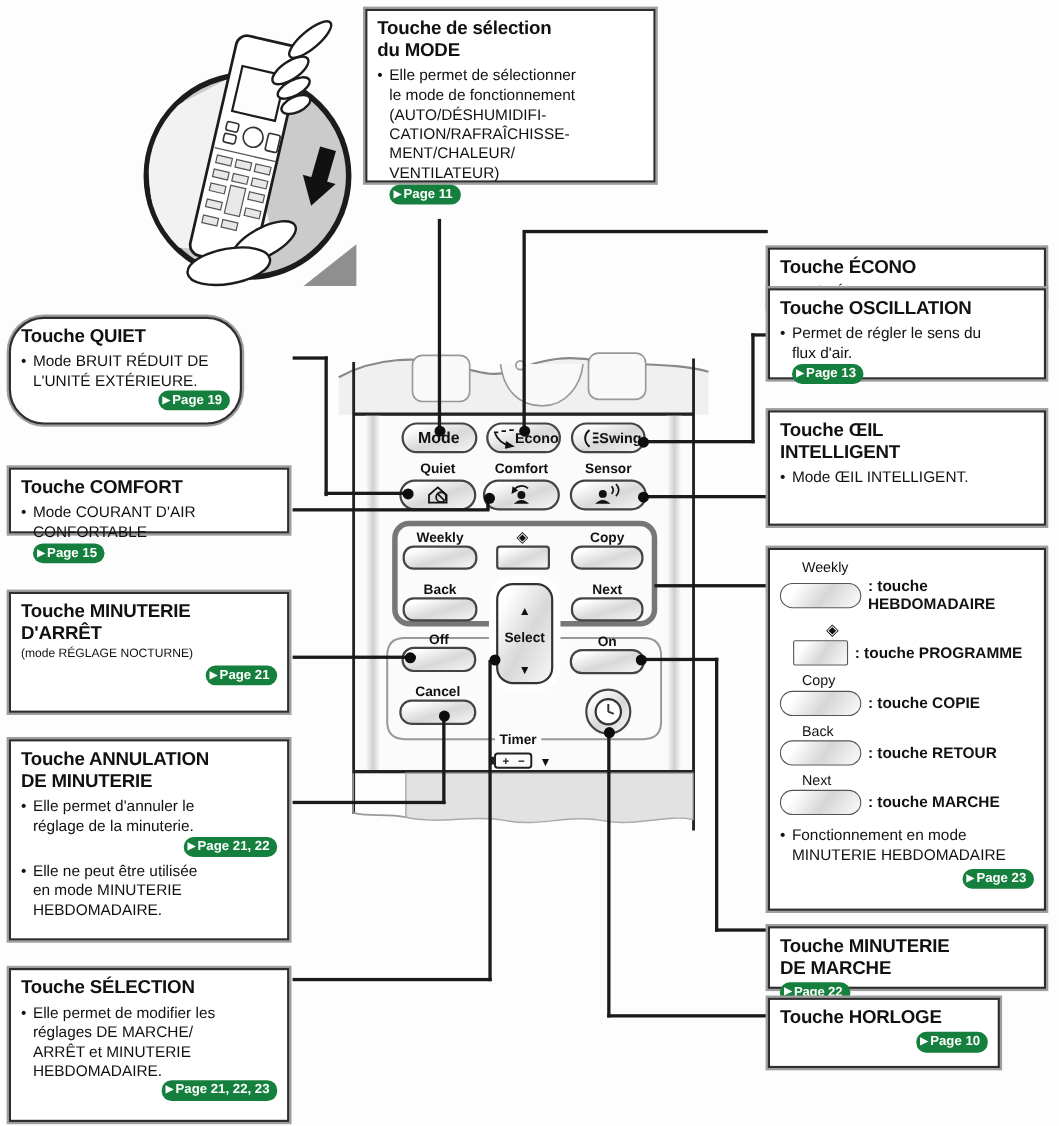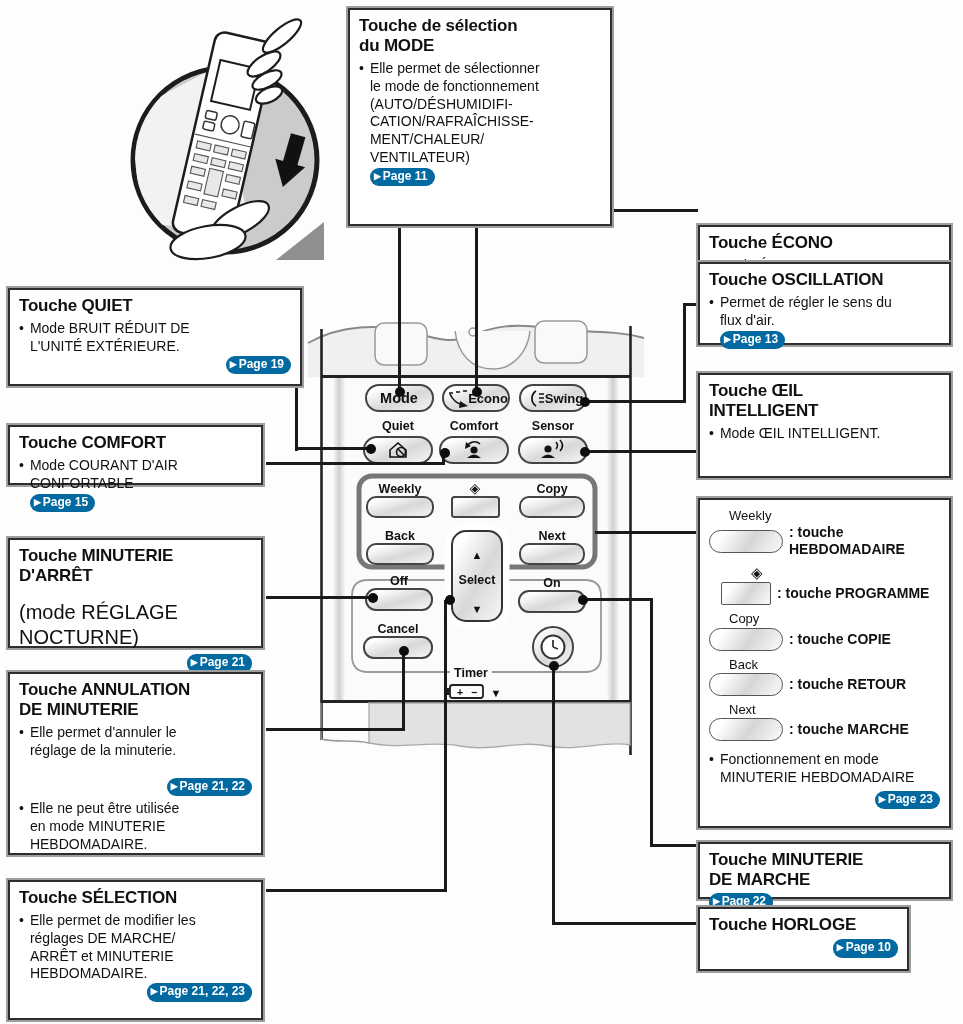--- a/index.html
+++ b/index.html
@@ -1,25 +1,25 @@
 <!DOCTYPE html>
 <html><head>
 <meta charset="utf-8">
 <style>
   html,body{margin:0;padding:0;background:#fff;font-family:"Liberation Sans",sans-serif;color:#111;}
   #canvas{position:relative;width:963px;height:1024px;background:#fdfdfe;overflow:hidden;}
 
   .callout{position:absolute;box-sizing:border-box;background:#fff;
     border:2px solid #2e2e2e;box-shadow:0 0 0 2px #9e9e9e;padding:6px 9px 5px 9px;z-index:10;}
   .ct{margin:0;font-size:17px;font-weight:bold;line-height:1.18;white-space:pre-line;letter-spacing:-0.2px;}
-  .subtitle{font-size:20px;line-height:1.25;margin-top:14px;white-space:pre-line;}
+  .subtitle{font-size:11px;line-height:1.25;margin-top:2px;white-space:pre-line;}
   .bullet{display:flex;gap:6px;margin-top:4px;font-size:14px;line-height:1.27;}
   .bdot{flex:0 0 auto;}
   .btxt{white-space:pre-line;}
-  .badge{display:inline-block;background:#0369a1;color:#fff;font-size:12px;font-weight:bold;
+  .badge{display:inline-block;background:#15803d;color:#fff;font-size:12px;font-weight:bold;
     border-radius:9px;padding:1px 7px 2px 4px;line-height:1.3;white-space:nowrap;}
   .badge .pa{font-size:9px;margin-right:2px;vertical-align:1px;}
   .badge-row{text-align:right;margin-top:2px;}
 
   .hl,.vl{position:absolute;background:#1a1a1a;z-index:5;}
   .hl{height:3px;}.vl{width:3px;}
   .dot{position:absolute;width:10px;height:10px;border-radius:50%;background:#0d0d0d;z-index:6;}
 
   
   .li{margin-bottom:7px;}
@@ -247,21 +247,21 @@
   <div class="dot" style="left:580px;top:397px;"></div>
   <div class="dot" style="left:366px;top:444px;"></div>
   <div class="dot" style="left:440px;top:448px;"></div>
   <div class="dot" style="left:580px;top:447px;"></div>
   <div class="dot" style="left:368px;top:593px;"></div>
   <div class="dot" style="left:578px;top:595px;"></div>
   <div class="dot" style="left:399px;top:646px;"></div>
   <div class="dot" style="left:445px;top:595px;"></div>
   <div class="dot" style="left:549px;top:661px;"></div>
 
-  <div class="callout" style="left:348px;top:8px;width:264px;height:218px;">
+  <div class="callout" style="left:332px;top:8px;width:264px;height:158px;">
     <h3 class="ct">Touche de sélection
 du MODE</h3>
     <div class="bullet">
         <span class="bdot">•</span>
       <div class="btxt"><span>Elle permet de sélectionner
 le mode de fonctionnement
 (AUTO/DÉSHUMIDIFI-
 CATION/RAFRAÎCHISSE-
 MENT/CHALEUR/
 VENTILATEUR)</span>
@@ -350,21 +350,21 @@
 DE MARCHE</span>
       <span class="badge"><span class="pa">▶</span><span>Page 22</span></span>
     </h3>
   </div>
 
   <div class="callout" style="left:698px;top:907px;width:211px;height:64px;">
     <h3 class="ct">Touche HORLOGE</h3>
     <div class="badge-row"><span class="badge"><span class="pa">▶</span><span>Page 10</span></span></div>
   </div>
 
-  <div class="callout" style="left:8px;top:288px;width:294px;height:98px;">
+  <div class="callout" style="left:8px;top:288px;width:212px;height:98px;border-radius:32px;">
     <h3 class="ct">Touche QUIET</h3>
     <div class="bullet">
         <span class="bdot">•</span>
       <div class="btxt"><span>Mode BRUIT RÉDUIT DE
 L'UNITÉ EXTÉRIEURE.</span></div>
     </div>
     <div class="badge-row" style="margin-top:-2px;"><span class="badge"><span class="pa">▶</span><span>Page 19</span></span></div>
   </div>
 
   <div class="callout" style="left:8px;top:425px;width:255px;height:60px;">
@@ -386,21 +386,21 @@
   </div>
 
   <div class="callout" style="left:8px;top:672px;width:255px;height:183px;">
     <h3 class="ct">Touche ANNULATION
 DE MINUTERIE</h3>
     <div class="bullet">
         <span class="bdot">•</span>
       <div class="btxt"><span>Elle permet d'annuler le
 réglage de la minuterie.</span></div>
     </div>
-    <div class="badge-row" style="margin-top:16px;"><span class="badge"><span class="pa">▶</span><span>Page 21, 22</span></span></div>
+    <div class="badge-row" style="margin-top:0;"><span class="badge"><span class="pa">▶</span><span>Page 21, 22</span></span></div>
     <div class="bullet">
         <span class="bdot">•</span>
       <div class="btxt"><span>Elle ne peut être utilisée
 en mode MINUTERIE
 HEBDOMADAIRE.</span></div>
     </div>
   </div>
 
   <div class="callout" style="left:8px;top:880px;width:255px;height:140px;">
     <h3 class="ct">Touche SÉLECTION</h3>

